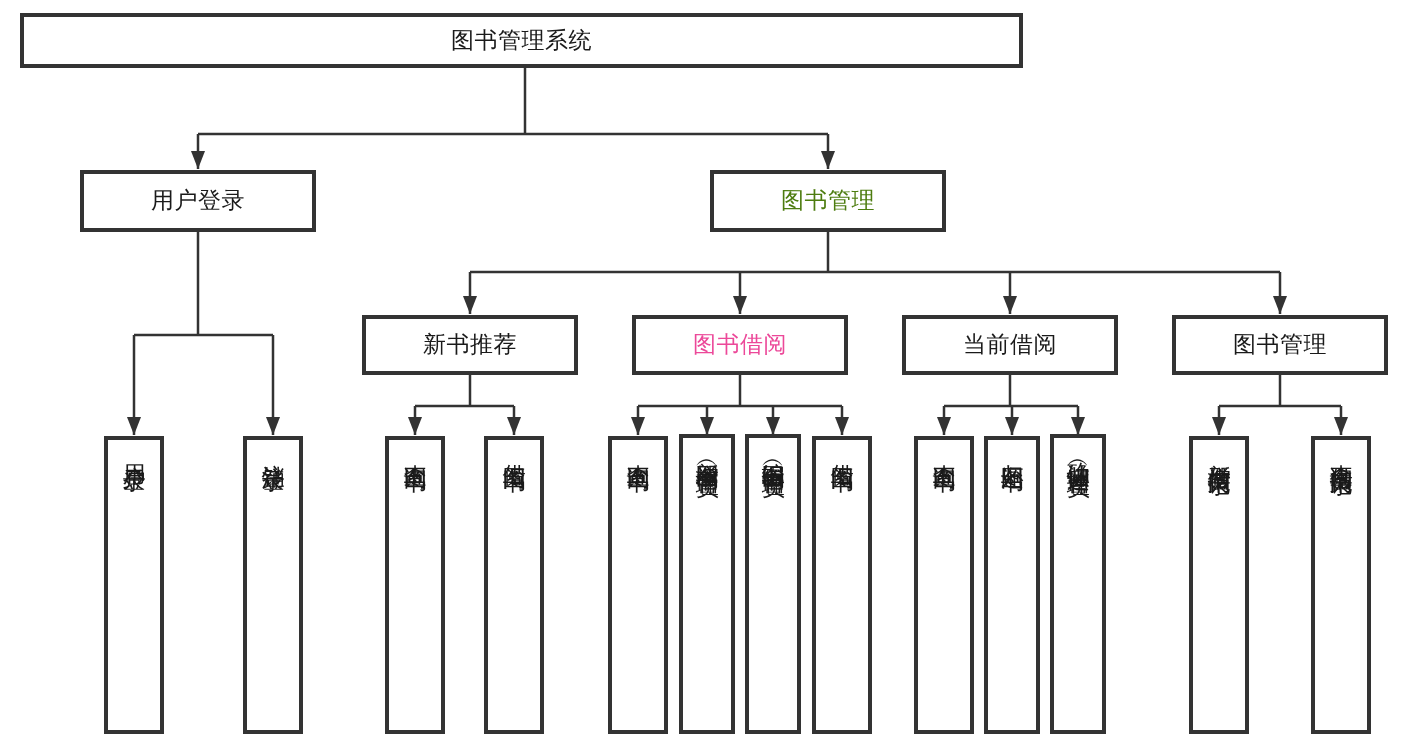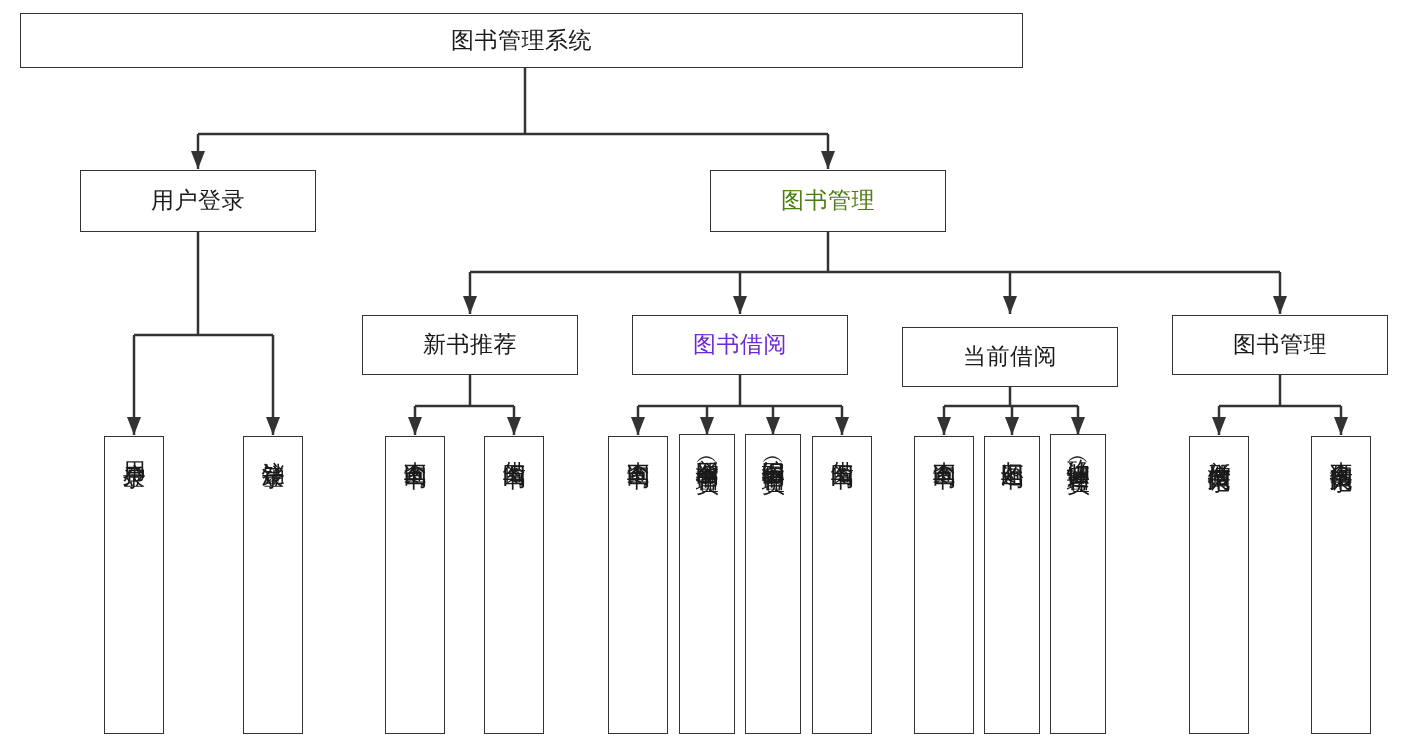--- a/index.html
+++ b/index.html
@@ -20,21 +20,21 @@
   #edges {
     position: absolute;
     left: 0;
     top: 0;
     width: 1405px;
     height: 747px;
   }
   .node {
     position: absolute;
     box-sizing: border-box;
-    border: 1px solid #ef4444;
+    border: 4px solid #ef4444;
     background: #ffffff;
     color: #1a1a1a;
     display: flex;
     align-items: center;
     justify-content: center;
     text-align: center;
   }
   .node .label {
     display: block;
     line-height: 1.18;
@@ -130,24 +130,24 @@
       </div>
       <div class="node horizontal" style="left: 80px; top: 170px; width: 236px; height: 62px; border-color: rgb(51, 51, 51); background: rgb(255, 255, 255); color: rgb(26, 26, 26);">
         <span class="label">用户登录</span>
       </div>
       <div class="node horizontal" style="left: 710px; top: 170px; width: 236px; height: 62px; border-color: rgb(51, 51, 51); background: rgb(255, 255, 255); color: #4d7c0f;">
         <span class="label">图书管理</span>
       </div>
       <div class="node horizontal" style="left: 362px; top: 315px; width: 216px; height: 60px; border-color: rgb(51, 51, 51); background: rgb(255, 255, 255); color: rgb(26, 26, 26);">
         <span class="label">新书推荐</span>
       </div>
-      <div class="node horizontal" style="left: 632px; top: 315px; width: 216px; height: 60px; border-color: rgb(51, 51, 51); background: rgb(255, 255, 255); color: #6d28d9;">
+      <div class="node horizontal" style="left: 632px; top: 315px; width: 216px; height: 60px; border-color: rgb(51, 51, 51); background: rgb(255, 255, 255); color: #ec4899;">
         <span class="label">图书借阅</span>
       </div>
-      <div class="node horizontal" style="left: 902px; top: 315px; width: 216px; height: 60px; border-color: rgb(51, 51, 51); background: rgb(255, 255, 255); color: rgb(26, 26, 26); margin-top: 12px;">
+      <div class="node horizontal" style="left: 902px; top: 315px; width: 216px; height: 60px; border-color: rgb(51, 51, 51); background: rgb(255, 255, 255); color: rgb(26, 26, 26);">
         <span class="label">当前借阅</span>
       </div>
       <div class="node horizontal" style="left: 1172px; top: 315px; width: 216px; height: 60px; border-color: rgb(51, 51, 51); background: rgb(255, 255, 255); color: rgb(26, 26, 26);">
         <span class="label">图书管理</span>
       </div>
       <div class="node vertical" style="left: 104px; top: 436px; width: 60px; height: 298px; border-color: rgb(51, 51, 51); background: rgb(255, 255, 255); color: rgb(26, 26, 26);">
         <span class="label">用户登录</span>
       </div>
       <div class="node vertical" style="left: 243px; top: 436px; width: 60px; height: 298px; border-color: rgb(51, 51, 51); background: rgb(255, 255, 255); color: rgb(26, 26, 26);">
         <span class="label">注销登录</span>

